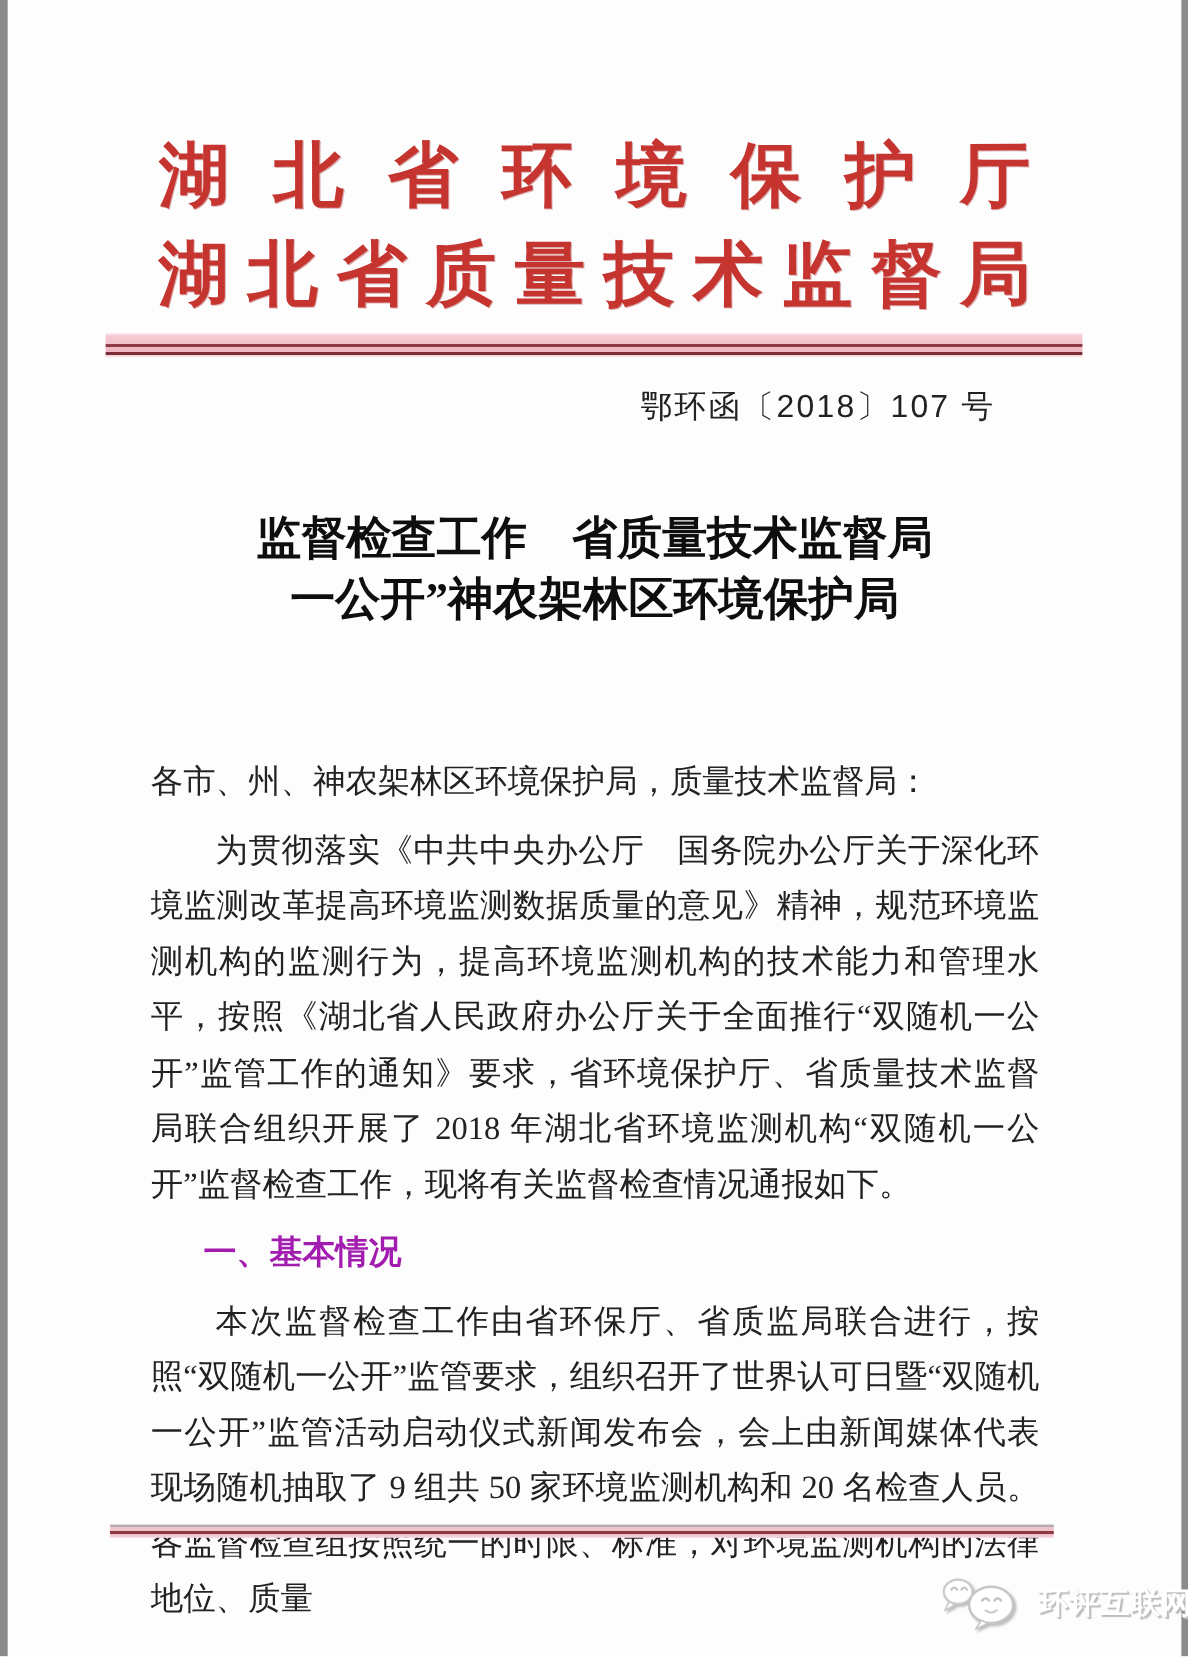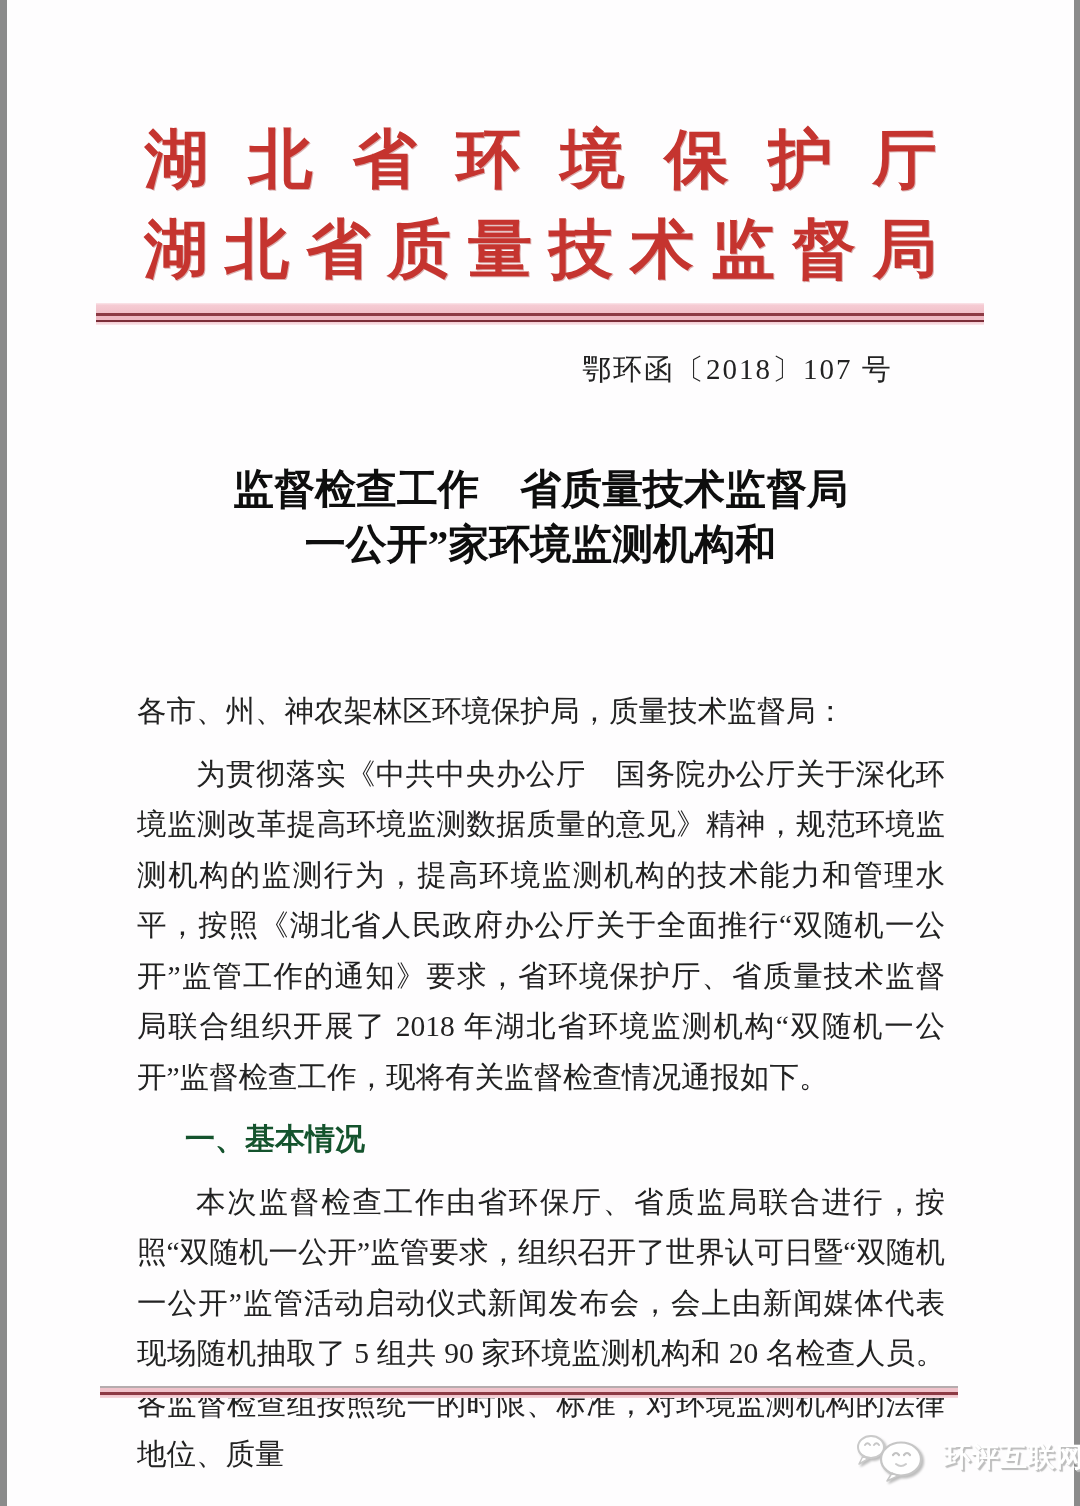--- a/index.html
+++ b/index.html
@@ -69,21 +69,21 @@
   }
 
   
   .doc-number {
     position: absolute;
     top: 350px;
     left: 582px;
     font-size: 29px;
     letter-spacing: 2px;
     color: var(--text_color, #222222);
-    font-family: Liberation Serif, serif;
+    font-family: Liberation Sans, sans-serif;
     white-space: nowrap;
   }
 
   
   .doc-title {
     position: absolute;
     top: 462px;
     left: 7px;
     right: 6px;
     text-align: center;
@@ -108,21 +108,21 @@
     font-family: "Liberation Serif", "DejaVu Serif", serif;
   }
   .doc-body p { margin: 12px; }
   .para { text-indent: 2em; }
   .section-heading {
     font-family: "Liberation Sans", "DejaVu Sans", sans-serif;
     font-weight: bold;
     font-size: 30px;
     line-height: 50.5px;
     text-indent: 2em;
-    color: #14532d;
+    color: #a21caf;
   }
 
   
   .bottom-rule {
     position: absolute;
     top: 1386px;
     left: 100px;
     width: 858px;
     height: 12px;
     background: linear-gradient(to bottom,
@@ -170,28 +170,28 @@
     <div class="agency-line line1">湖北省环境保护厅</div>
     <div class="agency-line line2">湖北省质量技术监督局</div>
   </header>
 
   <div class="red-rule"></div>
 
   <div class="doc-number">鄂环函〔2018〕107 号</div>
 
   <h1 class="doc-title">
     <span class="title-line">监督检查工作　省质量技术监督局</span>
-    <span class="title-line">一公开”家环境监测机构和</span>
+    <span class="title-line">一公开”神农架林区环境保护局</span>
   </h1>
 
   <main class="doc-body">
     <p class="salutation">各市、州、神农架林区环境保护局，质量技术监督局：</p>
     <p class="para">为贯彻落实《中共中央办公厅　国务院办公厅关于深化环境监测改革提高环境监测数据质量的意见》精神，规范环境监测机构的监测行为，提高环境监测机构的技术能力和管理水平，按照《湖北省人民政府办公厅关于全面推行“双随机一公开”监管工作的通知》要求，省环境保护厅、省质量技术监督局联合组织开展了 2018 年湖北省环境监测机构“双随机一公开”监督检查工作，现将有关监督检查情况通报如下。</p>
     <h2 class="section-heading">一、基本情况</h2>
-    <p class="para">本次监督检查工作由省环保厅、省质监局联合进行，按照“双随机一公开”监管要求，组织召开了世界认可日暨“双随机一公开”监管活动启动仪式新闻发布会，会上由新闻媒体代表现场随机抽取了 5 组共 90 家环境监测机构和 20 名检查人员。各监督检查组按照统一的时限、标准，对环境监测机构的法律地位、质量</p>
+    <p class="para">本次监督检查工作由省环保厅、省质监局联合进行，按照“双随机一公开”监管要求，组织召开了世界认可日暨“双随机一公开”监管活动启动仪式新闻发布会，会上由新闻媒体代表现场随机抽取了 9 组共 50 家环境监测机构和 20 名检查人员。各监督检查组按照统一的时限、标准，对环境监测机构的法律地位、质量</p>
   </main>
 
   <div class="bottom-rule"></div>
 
   <div class="watermark">
     <svg class="wm-icon" viewBox="0 0 80 50" xmlns="http://www.w3.org/2000/svg">
 
       <ellipse cx="17" cy="15" rx="13" ry="11" fill="#ffffff" stroke="#cacaca" stroke-width="2"></ellipse>
       <path d="M9 24 L5 32 L14 27 Z" fill="#ffffff" stroke="#cacaca" stroke-width="1.5" stroke-linejoin="round"></path>
       <path d="M11 13 q2.5 -3.5 5 0" fill="none" stroke="#c6c6c6" stroke-width="2" stroke-linecap="round"></path>

